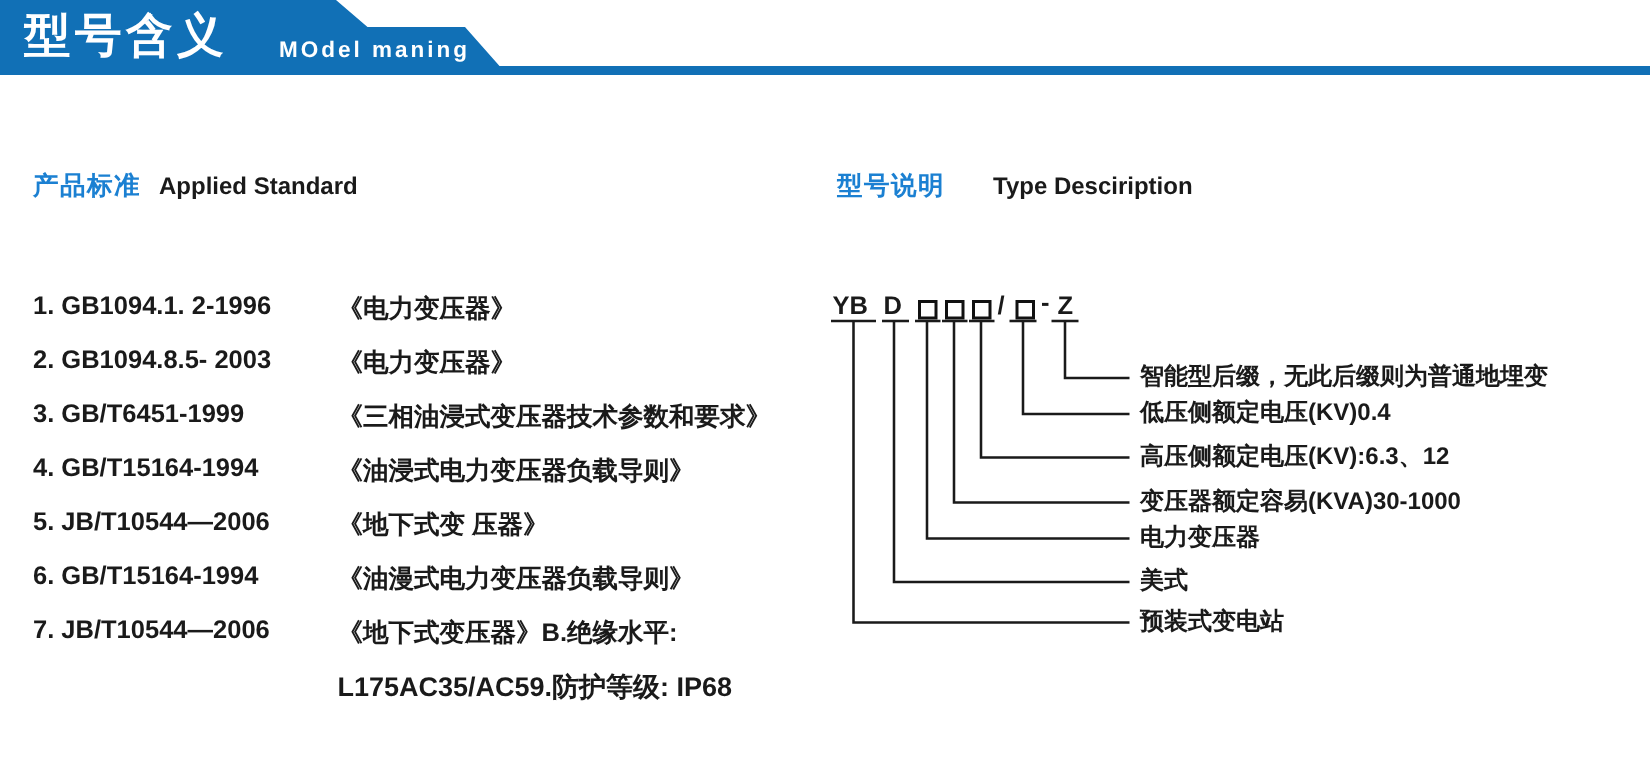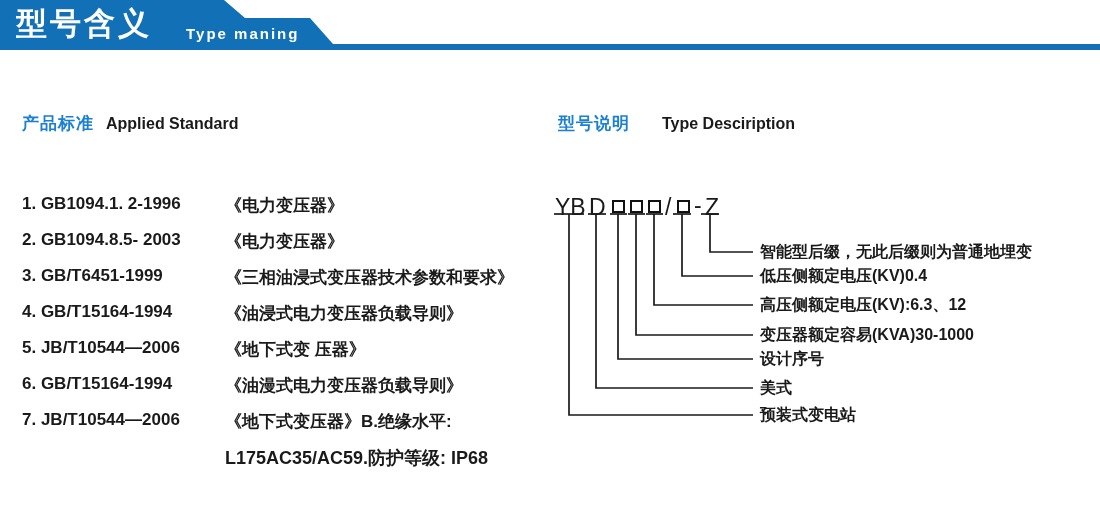--- a/index.html
+++ b/index.html
@@ -23,38 +23,38 @@
   .section-title .en{font-size:16px;font-weight:600;color:#1a1a1a;margin-left:12px;}
   .st-left{left:22px;top:112px;}
   .st-right{left:558px;top:112px;}
   .st-right .en{margin-left:32px;}
   
   .std-list{position:absolute;left:22px;top:194px;}
   .std-row{display:flex;height:22px;margin-bottom:14px;font-size:17px;font-weight:600;white-space:nowrap;}
   .std-code{width:203px;flex:0 0 203px;}
   .std-cont{position:absolute;left:225px;top:446px;font-size:18px;font-weight:600;white-space:nowrap;}
   
-  .seg{position:absolute;font-size:23px;font-weight:normal;white-space:nowrap;}
+  .seg{position:absolute;font-size:17px;font-weight:bold;white-space:nowrap;}
   .model-box{position:absolute;width:9px;height:9px;border:2px solid #111;}
   .connectors{position:absolute;left:0;top:0;pointer-events:none;}
   .diag-label{
     position:absolute;left:760px;height:22px;line-height:22px;
     font-size:16px;font-weight:bold;white-space:nowrap;
   }
 </style>
 </head>
 <body>
 
 <div class="page">
 
   <svg class="header-svg" width="1100" height="52">
     <polygon points="0,0 224,0 245,18 310,18 333,44 1100,44 1100,50 0,50" fill="#1170b6"></polygon>
   </svg>
   <div class="page-title">型号含义</div>
-  <div class="page-subtitle">Type maning</div>
+  <div class="page-subtitle">MOdel maning</div>
 
   <div class="section-title st-left">
     <span class="cn">产品标准</span>
     <span class="en">Applied Standard</span>
   </div>
 
   <div class="section-title st-right">
     <span class="cn">型号说明</span>
     <span class="en">Type Desciription</span>
   </div>
@@ -117,17 +117,17 @@
       <polyline points="618,214 618,359 753,359"></polyline>
       <polyline points="596,214 596,388 753,388"></polyline>
       <polyline points="569,214 569,415 753,415"></polyline>
     </g>
   </svg>
 
   <div class="diag-label" style="top:241px;">智能型后缀，无此后缀则为普通地埋变</div>
   <div class="diag-label" style="top:265px;">低压侧额定电压(KV)0.4</div>
   <div class="diag-label" style="top:294px;">高压侧额定电压(KV):6.3、12</div>
   <div class="diag-label" style="top:324px;">变压器额定容易(KVA)30-1000</div>
-  <div class="diag-label" style="top:348px;">设计序号</div>
+  <div class="diag-label" style="top:348px;">电力变压器</div>
   <div class="diag-label" style="top:377px;">美式</div>
   <div class="diag-label" style="top:404px;">预装式变电站</div>
 
 </div>
 
 </body></html>

